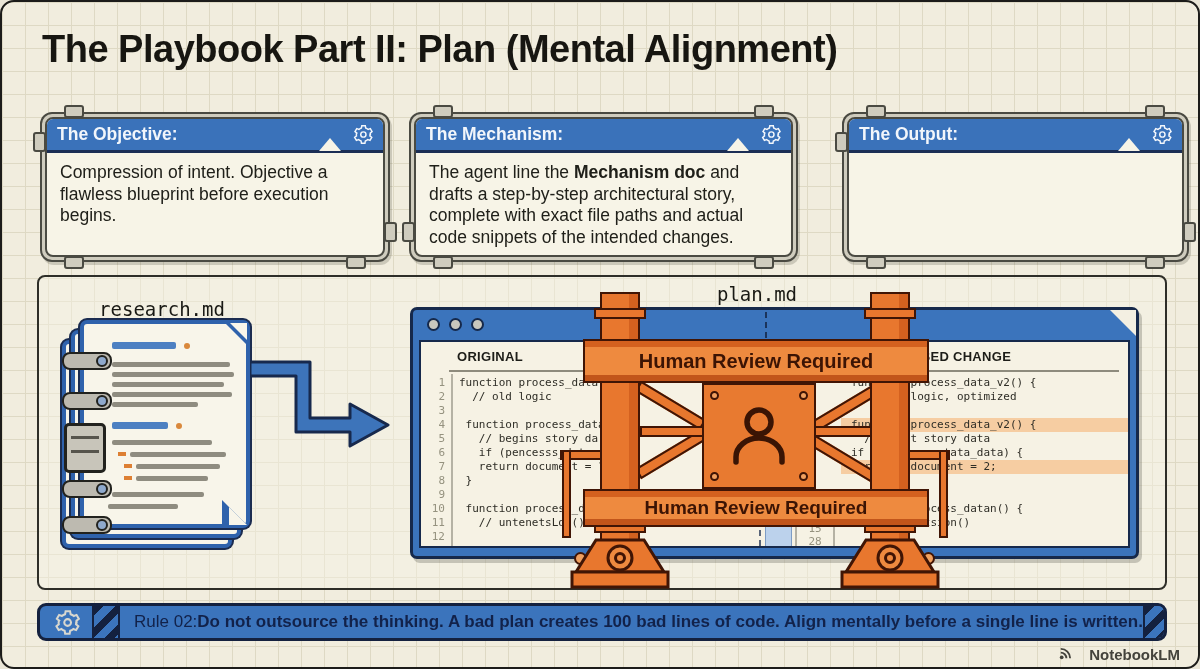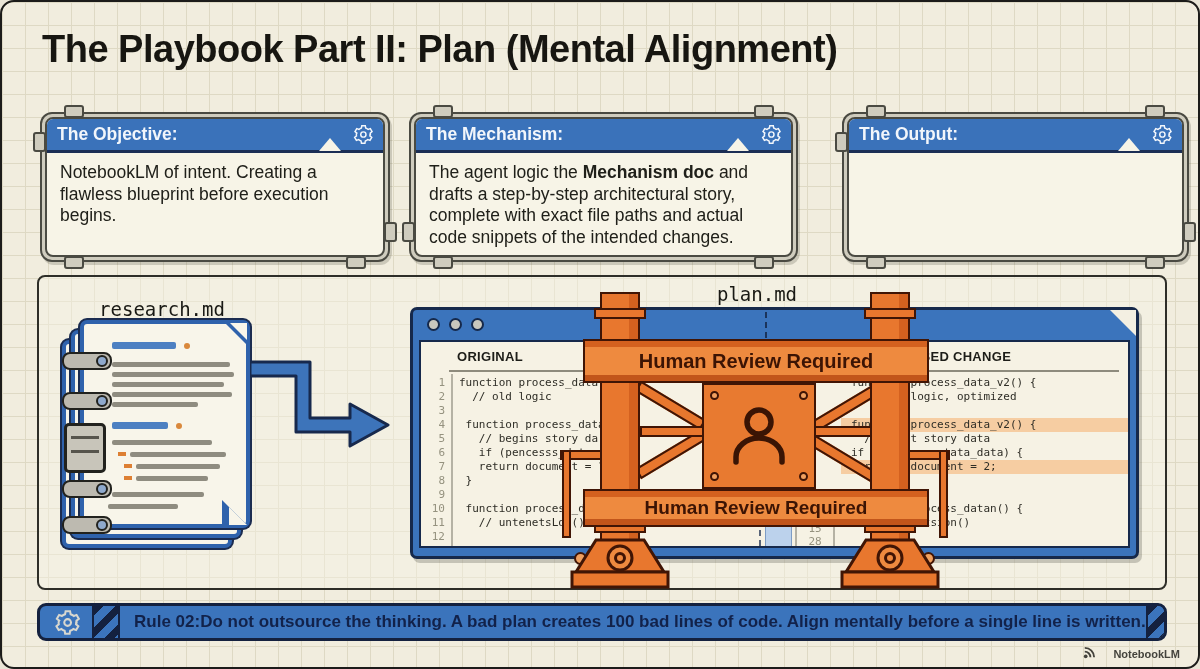--- a/index.html
+++ b/index.html
@@ -83,23 +83,23 @@
   .rod{width:9px;}
   .bolt{width:13px;height:13px;border-radius:50%;background:#f0a05f;}
   .foot-svg{position:absolute;}
   
   .rule{left:35px;top:601px;width:1130px;height:38px;background:#3b74bc;border:3px solid #14213f;border-radius:9px;
     box-sizing:border-box;display:flex;align-items:stretch;overflow:hidden;}
   .rule-gear{flex:0 0 52px;display:flex;align-items:center;justify-content:center;}
   .hazard{flex:0 0 24px;border-left:2.5px solid #14213f;border-right:2.5px solid #14213f;
     background:repeating-linear-gradient(135deg,#14213f 0 7px,#3b74bc 7px 15px);}
   .rule-text{flex:1;display:flex;align-items:center;padding-left:14px;font-size:17px;font-weight:600;color:#12224a;white-space:nowrap;}
-  .rule-text .seg-b{font-weight:700;}
-  
-  .wm{right:18px;top:644px;display:flex;align-items:center;gap:17px;color:#44433c;font-size:11px;font-weight:700;justify-content:center;}
+  .rule-text .seg-b{font-weight:400;}
+  
+  .wm{right:18px;top:644px;display:flex;align-items:center;gap:17px;color:#44433c;font-size:15px;font-weight:700;justify-content:center;}
 </style>
 </head>
 <body>
 
 <div class="page">
 
   <div class="abs title">The Playbook Part II: Plan (Mental Alignment)</div>
 
   <div class="abs card" style="left:38px;width:350px;">
     <div class="tab tab-t" style="left:22px;"></div>
@@ -109,40 +109,40 @@
     <div class="tab tab-r" style="bottom:18px;"></div>
     <div class="card-inner">
       <div class="card-head">
         <span>The Objective:</span>
         <span class="notch"></span>
         <svg class="gear" viewBox="0 0 24 24">
           <path d="M21 12c0-.6-.05-1.1-.14-1.64l2.1-1.65-2-3.46-2.48 1a7.9 7.9 0 0 0-2.84-1.64L15.2 2h-4l-.44 2.6a7.9 7.9 0 0 0-2.84 1.65l-2.48-1-2 3.46 2.1 1.65C5.05 10.9 5 11.4 5 12s.05 1.1.14 1.64l-2.1 1.65 2 3.46 2.48-1a7.9 7.9 0 0 0 2.84 1.64L10.8 22h4l.44-2.6a7.9 7.9 0 0 0 2.84-1.65l2.48 1 2-3.46-2.1-1.65c.09-.53.14-1.08.14-1.64z" fill="none" stroke="#f2f6fb" stroke-width="1.7"></path>
           <circle cx="13" cy="12" r="3" fill="none" stroke="#f2f6fb" stroke-width="1.7"></circle>
           </svg>
       </div>
-      <div class="card-body"><span>NotebookLM of intent. Creating a flawless blueprint before execution begins.</span></div>
+      <div class="card-body"><span>Compression of intent. Objective a flawless blueprint before execution begins.</span></div>
     </div>
   </div>
 
   <div class="abs card" style="left:407px;width:389px;">
     <div class="tab tab-t" style="left:22px;"></div>
     <div class="tab tab-t" style="right:22px;"></div>
     <div class="tab tab-b" style="left:22px;"></div>
     <div class="tab tab-b" style="right:22px;"></div>
     <div class="tab tab-l" style="bottom:18px;"></div>
     <div class="card-inner">
       <div class="card-head">
         <span>The Mechanism:</span>
         <span class="notch"></span>
         <svg class="gear" viewBox="0 0 24 24">
           <path d="M21 12c0-.6-.05-1.1-.14-1.64l2.1-1.65-2-3.46-2.48 1a7.9 7.9 0 0 0-2.84-1.64L15.2 2h-4l-.44 2.6a7.9 7.9 0 0 0-2.84 1.65l-2.48-1-2 3.46 2.1 1.65C5.05 10.9 5 11.4 5 12s.05 1.1.14 1.64l-2.1 1.65 2 3.46 2.48-1a7.9 7.9 0 0 0 2.84 1.64L10.8 22h4l.44-2.6a7.9 7.9 0 0 0 2.84-1.65l2.48 1 2-3.46-2.1-1.65c.09-.53.14-1.08.14-1.64z" fill="none" stroke="#f2f6fb" stroke-width="1.7"></path>
           <circle cx="13" cy="12" r="3" fill="none" stroke="#f2f6fb" stroke-width="1.7"></circle>
           </svg>
       </div>
-      <div class="card-body"><span>The agent logic the </span><span class="seg-b">Mechanism doc</span><span> and drafts a step-by-step architectural story, complete with exact file paths and actual code snippets of the intended changes.</span></div>
+      <div class="card-body"><span>The agent line the </span><span class="seg-b">Mechanism doc</span><span> and drafts a step-by-step architectural story, complete with exact file paths and actual code snippets of the intended changes.</span></div>
     </div>
   </div>
 
   <div class="abs card" style="left:816px;width:347px;margin-left:24px;">
     <div class="tab tab-t" style="left:22px;"></div>
     <div class="tab tab-t" style="right:22px;"></div>
     <div class="tab tab-b" style="left:22px;"></div>
     <div class="tab tab-b" style="right:22px;"></div>
     <div class="tab tab-l" style="top:18px;"></div>
     <div class="tab tab-r" style="bottom:18px;"></div>

